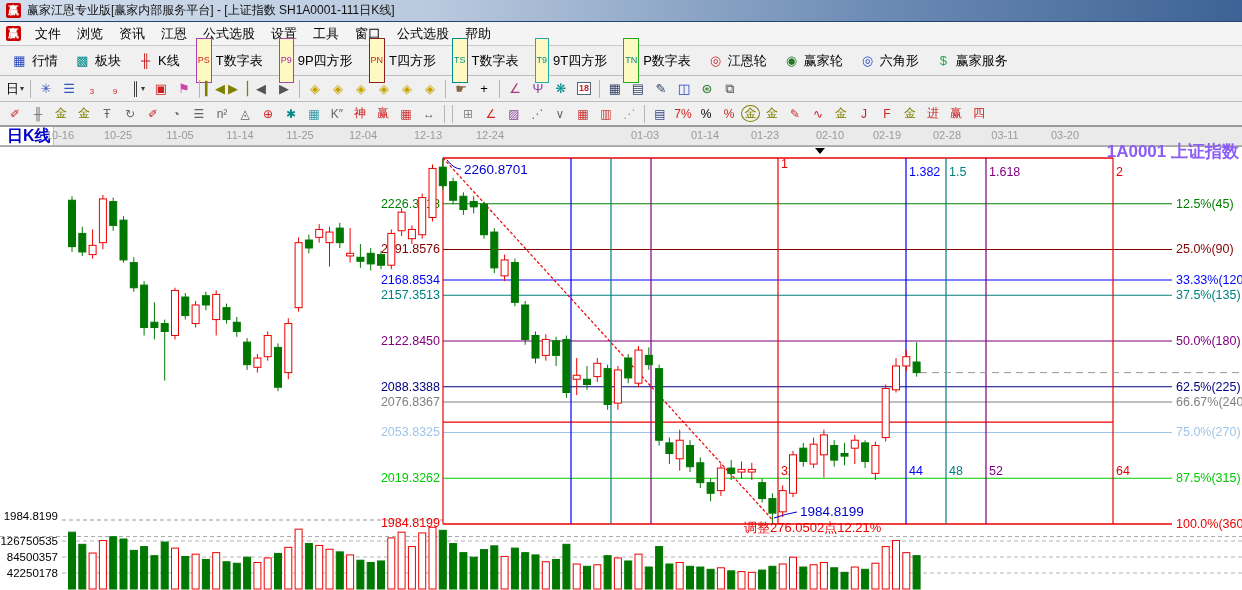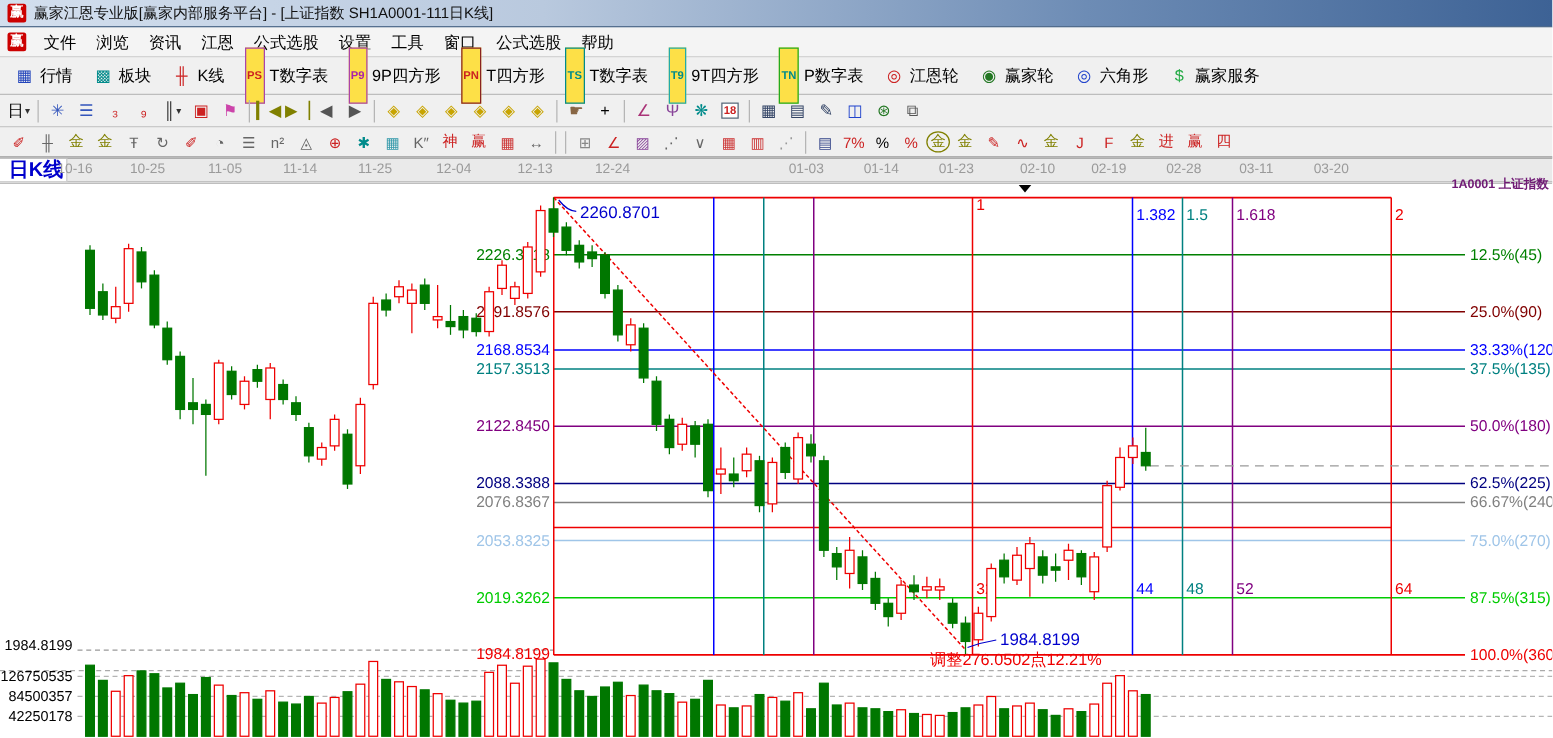--- a/index.html
+++ b/index.html
@@ -16,21 +16,21 @@
     background:#f4f4f4; border-bottom:1px solid #c9c9c9; font-size:13px; }
   .menubar .app-logo { margin-right:4px; }
   .menu-item { padding:2px 8px; cursor:default; }
   
   .toolbar1 { height:30px; display:flex; align-items:center; gap:2px; padding:0 4px;
     background:#f0f0f0; border-bottom:1px solid #bdbdbd; }
   .tb1-btn { display:inline-flex; align-items:center; gap:4px; padding:2px 6px;
     font-size:13px; color:#000; border:1px solid transparent; }
   .ic16 { width:17px; height:16px; display:inline-flex; align-items:center; justify-content:center;
     font-size:13px; line-height:16px; flex:none; }
-  .badge { font-size:9px; font-weight:bold; border:1px solid; padding:16px 1px; background:#fde047;
+  .badge { font-size:9px; font-weight:normal; border:1px solid; padding:16px 1px; background:#fef9c3;
     line-height:11px; }
   .toolbar2 { height:26px; display:flex; align-items:center; gap:1px; padding:0 4px;
     background:#f0f0f0; border-bottom:1px solid #bdbdbd; }
   .toolbar3 { height:24px; display:flex; align-items:center; gap:1px; padding:0 4px;
     background:#f0f0f0; border-bottom:1px solid #9c9c9c; }
   .tb-ic { width:22px; height:20px; display:inline-flex; align-items:center; justify-content:center;
     font-size:13px; border:1px solid transparent; background:transparent; }
   .toolbar3 .tb-ic { height:18px; font-size:12px; }
   .tb-sep { width:1px; height:18px; background:#b5b5b5; margin:0 3px; flex:none; }
   .caret { font-size:8px; margin-left:1px; color:#333; }
@@ -39,22 +39,22 @@
   
   .datestrip { height:20px; position:relative; background:#eaeaea;
     border-top:1px solid #9a9a9a; border-bottom:1px solid #b5b5b5; }
   .period-label { position:absolute; left:0; top:0; width:54px; height:100%;
     background:#fff; color:#0000cc; font-weight:bold; font-size:16px;
     display:flex; align-items:center; padding-left:7px; border-right:1px solid #c5c5c5; }
   .date-tick { position:absolute; top:2px; transform:translateX(-50%);
     font-size:11px; color:#9a9a9a; white-space:nowrap; }
   
   .chartwrap { position:relative; width:1242px; height:444px; background:#fff; }
-  .symbol-label { position:absolute; top:-6px; right:3px; color:#701a75;
-    font-weight:bold; font-size:10px; z-index:5; background:transparent; }
+  .symbol-label { position:absolute; top:-6px; right:3px; color:#8b5cf6;
+    font-weight:bold; font-size:17px; z-index:5; background:transparent; }
   svg text { font-family:"Liberation Sans","DejaVu Sans",sans-serif; }
 </style>
 </head>
 <body>
 
 <div class="titlebar">
   <span class="app-logo">赢</span>
   <span>赢家江恩专业版[赢家内部服务平台] - [上证指数  SH1A0001-111日K线]</span>
 </div>
 

